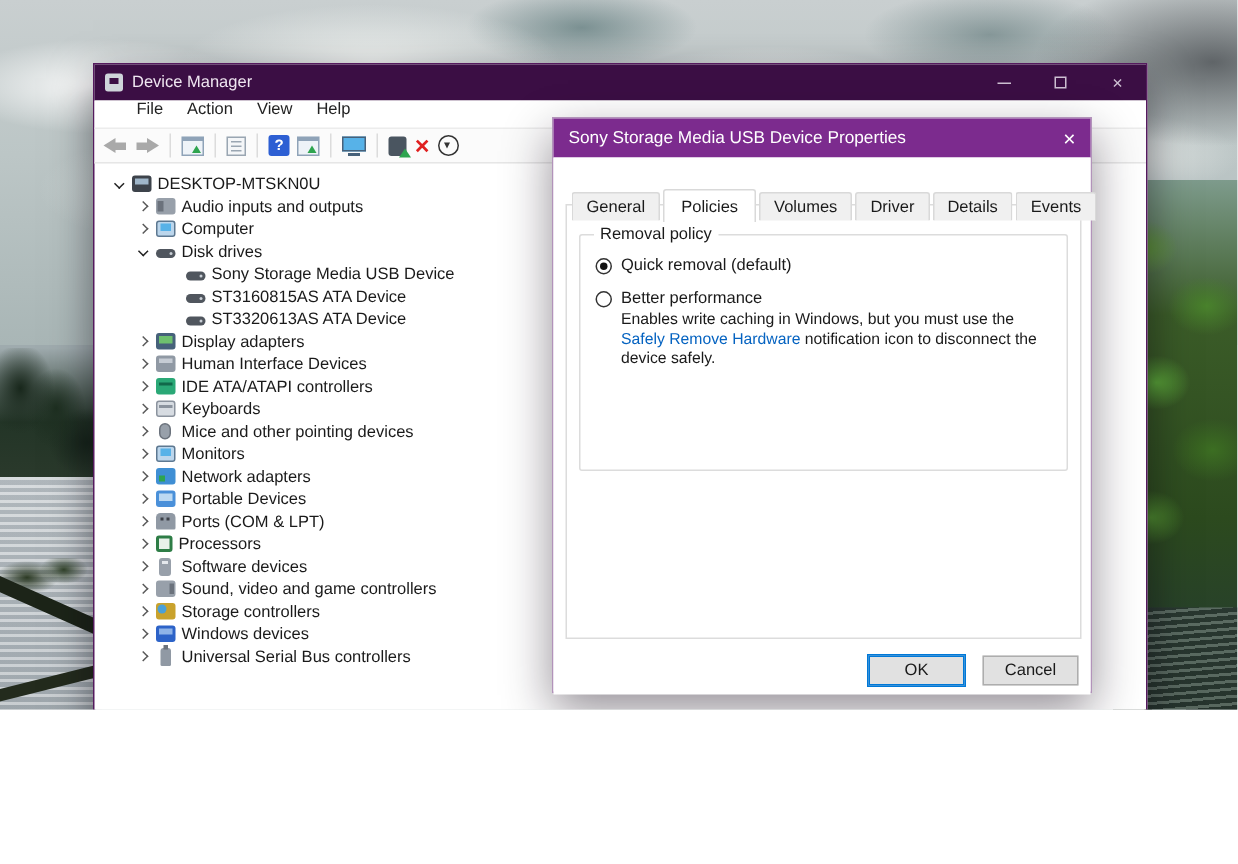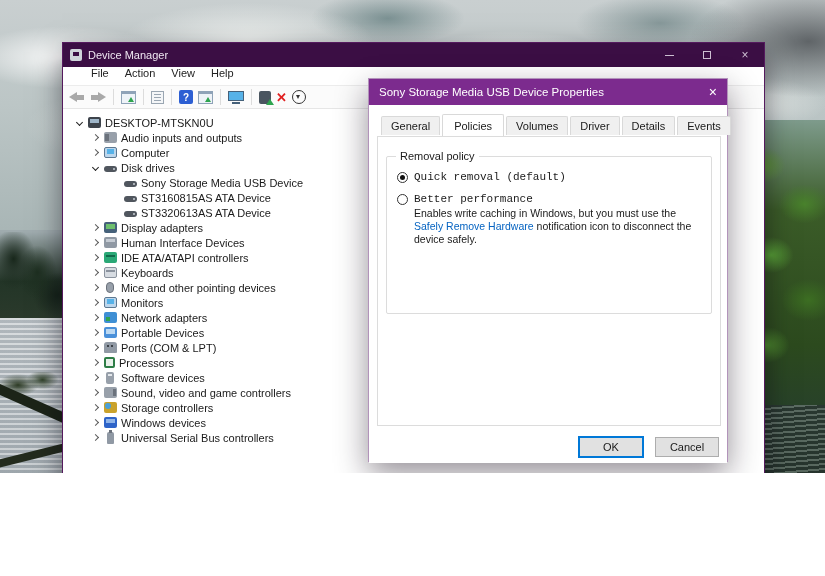--- a/index.html
+++ b/index.html
@@ -152,32 +152,32 @@
   .dlg { position:absolute; left:368px; top:78px; width:360px; height:384px;
     background:#ffffff; border:1px solid #b293ba; box-shadow:0 12px 30px rgba(20,8,25,.45); }
   .dlg-title { height:26px; background:#7c2b8e; display:flex; align-items:center; padding:0 10px; }
   .dlg-title-text { color:#ffffff; font-size:11.5px; flex:1; }
   .dlg-close { color:#ffffff; font-size:14px; line-height:14px; width:20px; text-align:right; }
   .dlg-body { position:relative; height:358px; background:#ffffff; }
 
   .tabs { position:absolute; left:12px; top:8px; display:flex; align-items:flex-end; z-index:2; }
   .tab { font-size:11px; color:#1a1a1a; background:#f0f0f0; border:1px solid #d9d9d9; border-bottom:none;
     padding:3px 9px 3px 9px; margin-right:2px; margin-top:3px; border-radius:2px 2px 0 0; }
-  .tab.active { background:#ffffff; padding:5px 11px 4px 11px; margin-top:0; position:relative; top:1px; }
+  .tab.active { background:#ffffff; padding:5px 11px 4px 11px; margin-top:12px; position:relative; top:1px; }
 
   .tabpage { position:absolute; left:8px; top:31px; width:344px; height:290px; background:#ffffff; border:1px solid #dcdcdc; }
 
   .groupbox { position:absolute; left:8px; top:19px; width:326px; height:158px; border:1px solid #dcdcdc; border-radius:2px; }
   .group-title { position:absolute; left:9px; top:-7px; background:#ffffff; padding:0 4px; font-size:11px; color:#1a1a1a; }
 
   .radio-row { display:flex; align-items:center; gap:6px; margin:14px 0 2px 10px; }
   .radio-row.second { margin-top:10px; }
   .radio { width:11px; height:11px; border:1px solid #333; border-radius:50%; background:#fff; position:relative; flex:none; }
   .radio.checked::after { content:""; position:absolute; left:2px; top:2px; width:5px; height:5px; border-radius:50%; background:#111; }
-  .radio-label { font-size:11px; color:#1a1a1a;font-family:Liberation Mono, monospace; }
+  .radio-label { font-size:11px; color:#1a1a1a; }
   .radio-desc { font-size:10.5px; color:#1a1a1a; line-height:13px; margin-left:27px; width:292px; }
   .link { color:#0563c1; }
 
   .dlg-buttons { position:absolute; right:8px; bottom:6px; display:flex; gap:12px; }
   .btn { width:64px; height:20px; font-size:11px; color:#1a1a1a; background:#e1e1e1;
     display:flex; align-items:center; justify-content:center; }
   .btn-ok { border:1px solid #0078d7; box-shadow:0 0 0 1px #0078d7; background:#e5f1fb00; background:#e1e1e1; }
   .btn-cancel { border:1px solid #adadad; }
 </style>
 </head>

